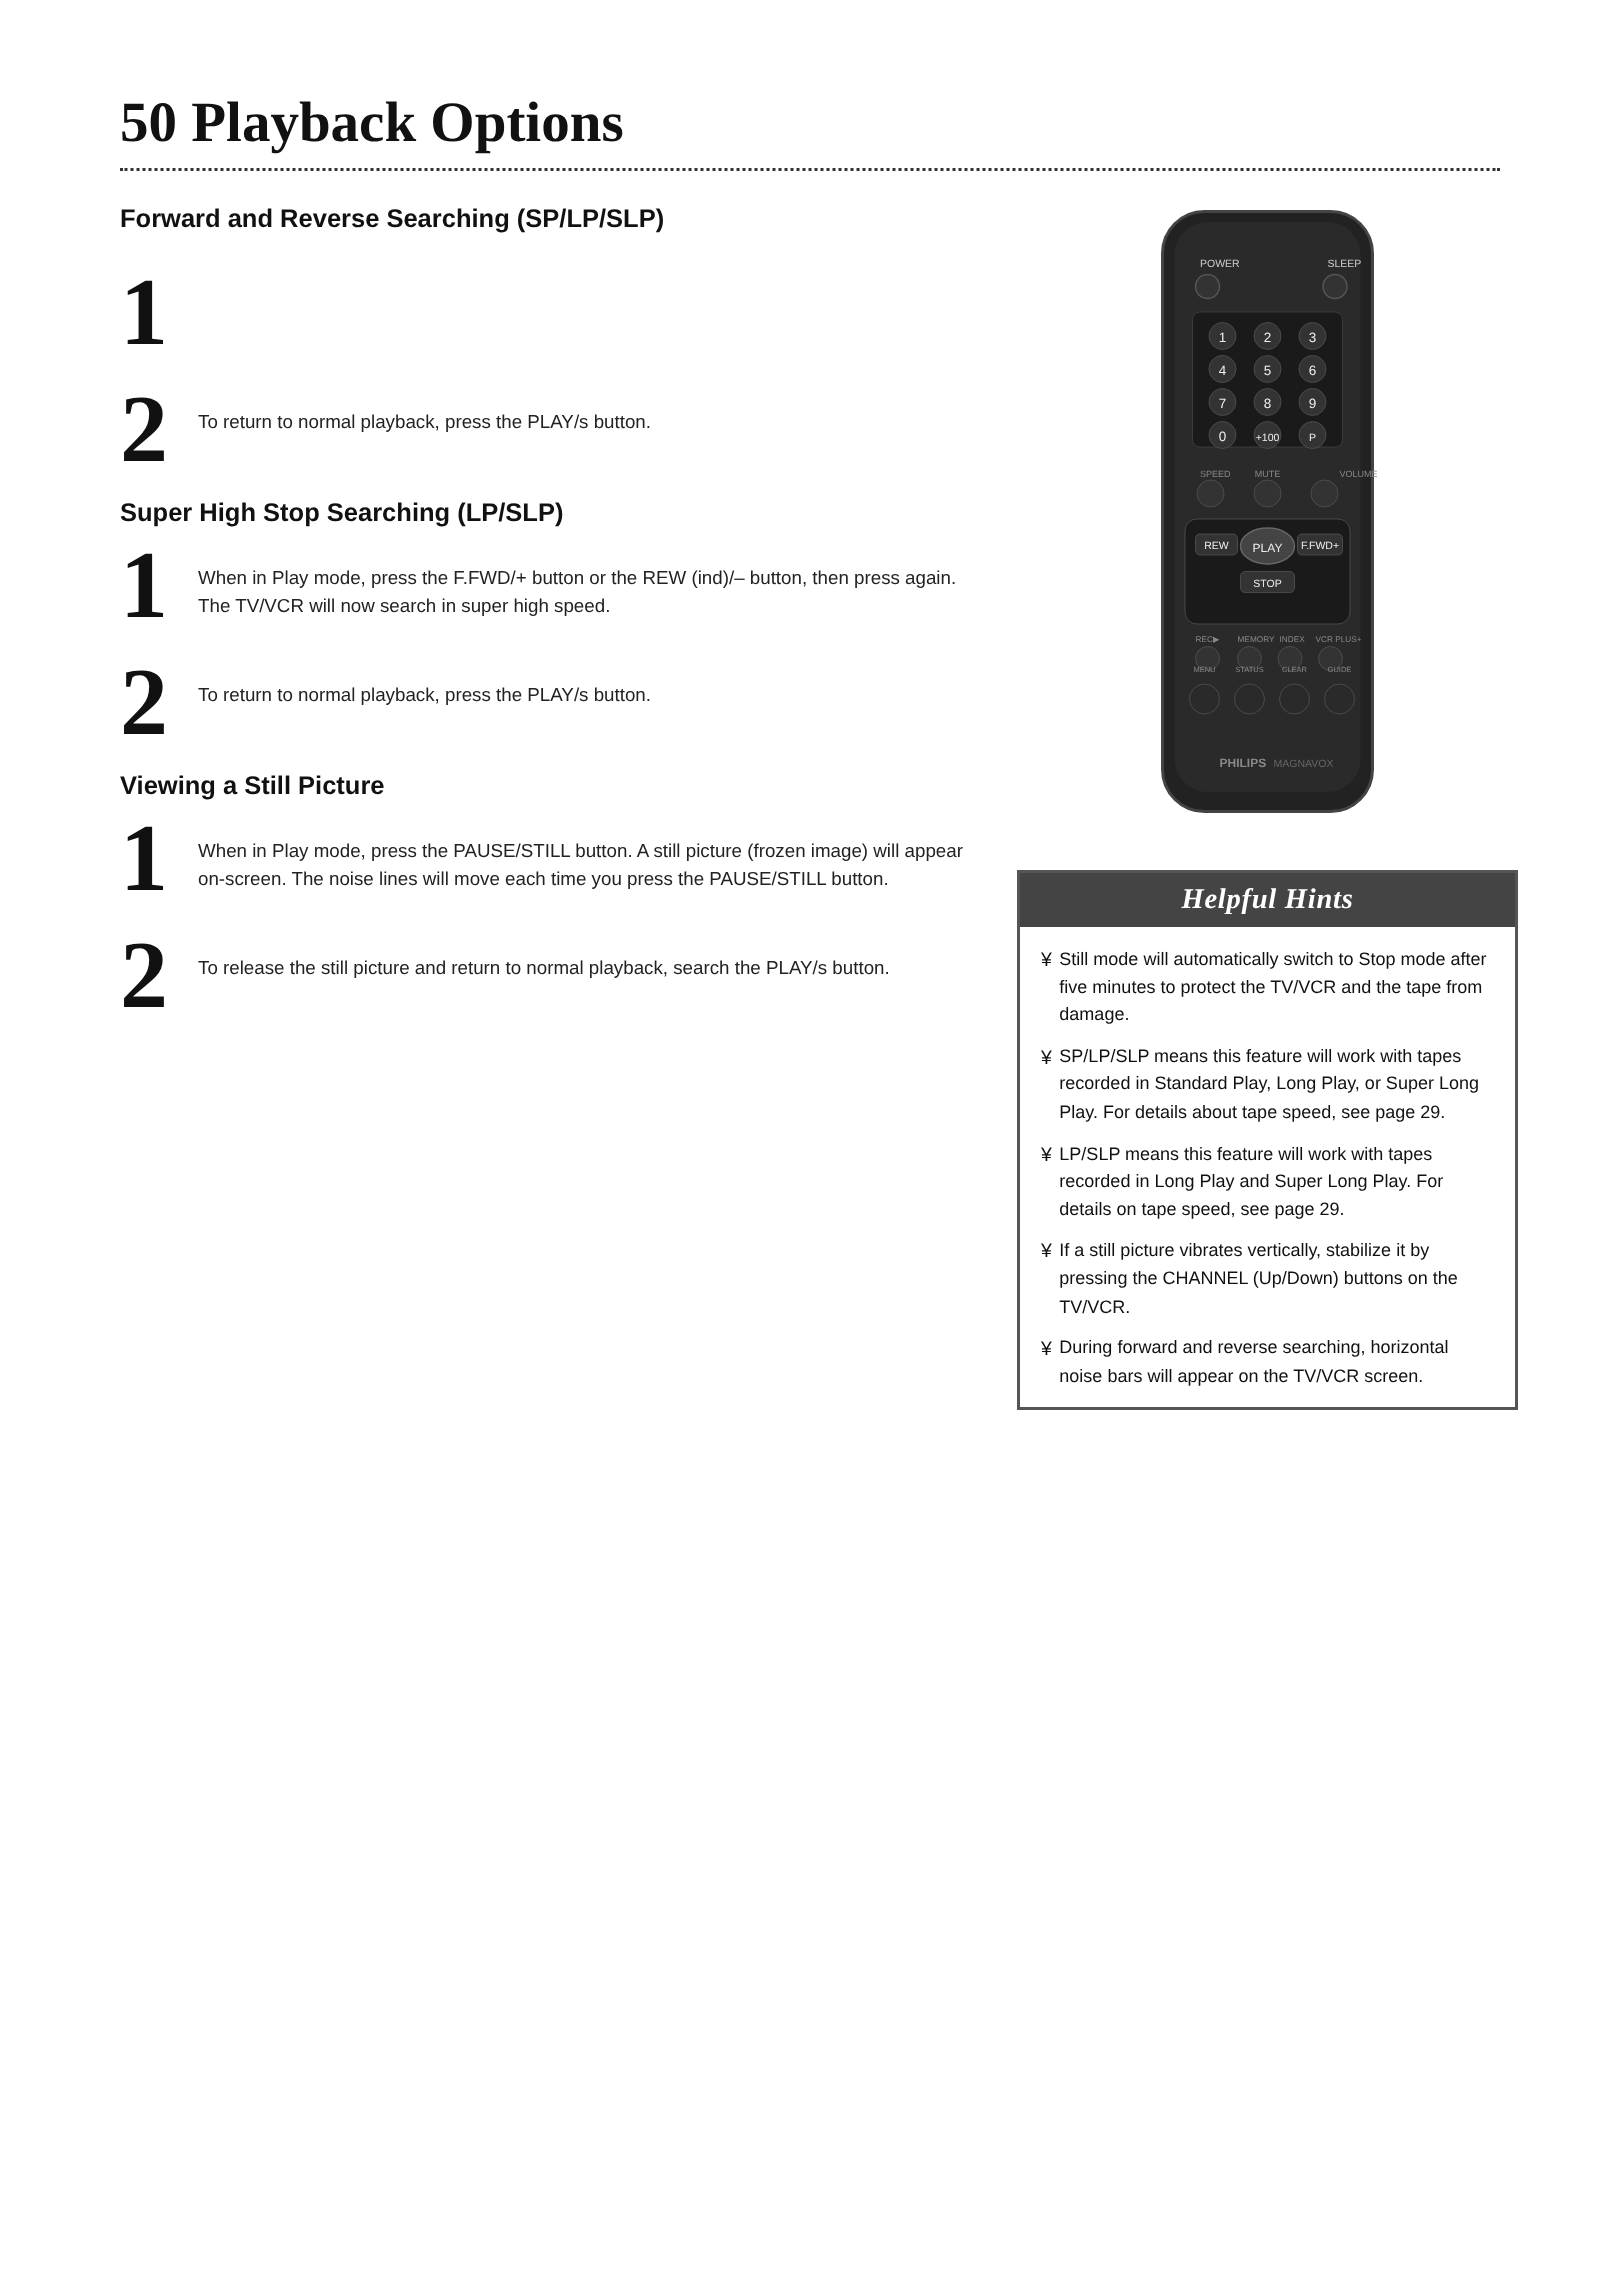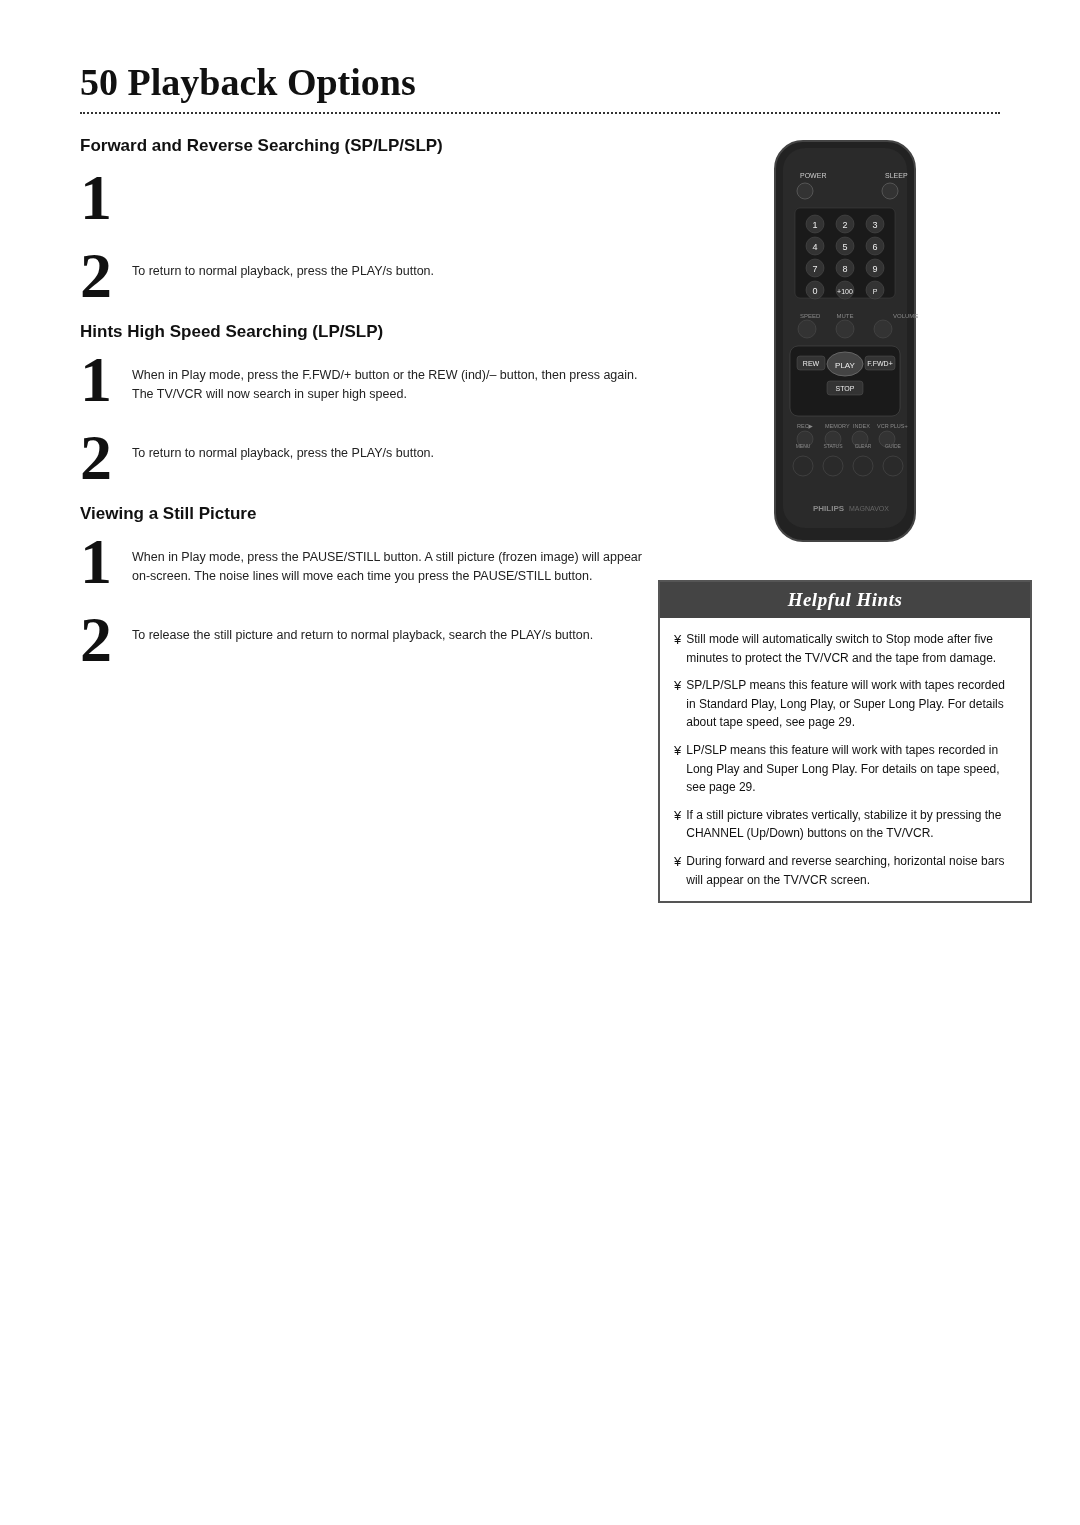--- a/index.html
+++ b/index.html
@@ -40,21 +40,21 @@
       flex-shrink: 0;
       display: flex;
       flex-direction: column;
       align-items: center;
       gap: 24px;
     }
 
     .section-heading {
       font-size: 17px;
       font-weight: bold;
-      margin-bottom: 10px;
+      margin-bottom: 20px;
       margin-top: 0;
     }
 
     .step-block {
       display: flex;
       gap: 12px;
       align-items: flex-start;
       margin-bottom: 14px;
     }
 
@@ -82,21 +82,21 @@
     
     .remote-container {
       width: 220px;
       display: flex;
       justify-content: center;
       align-items: flex-start;
     }
 
     
     .hints-box {
-      width: 374px;
+      width: 334px;
       border: 2px solid #555;
       background: #fff;
     }
 
     .hints-title {
       background: #444;
       color: #fff;
       font-style: italic;
       font-weight: bold;
       font-size: 19px;
@@ -147,21 +147,21 @@
 
     <div class="step-block">
       <div class="step-num">1</div>
     </div>
 
     <div class="step-block">
       <div class="step-num">2</div>
       <div class="step-text">To return to normal playback, press the PLAY/s  button.</div>
     </div>
 
-    <h2 class="section-heading subsection">Hints High Speed Searching (LP/SLP)</h2>
+    <h2 class="section-heading subsection">Super High Stop Searching (LP/SLP)</h2>
 
     <div class="step-block">
       <div class="step-num">1</div>
       <div class="step-text">When in Play mode, press the F.FWD/+ button or the REW (ind)/– button, then press again. The TV/VCR will now search in super high speed.</div>
     </div>
 
     <div class="step-block">
       <div class="step-num">2</div>
       <div class="step-text">To return to normal playback, press the PLAY/s  button.</div>
     </div>

